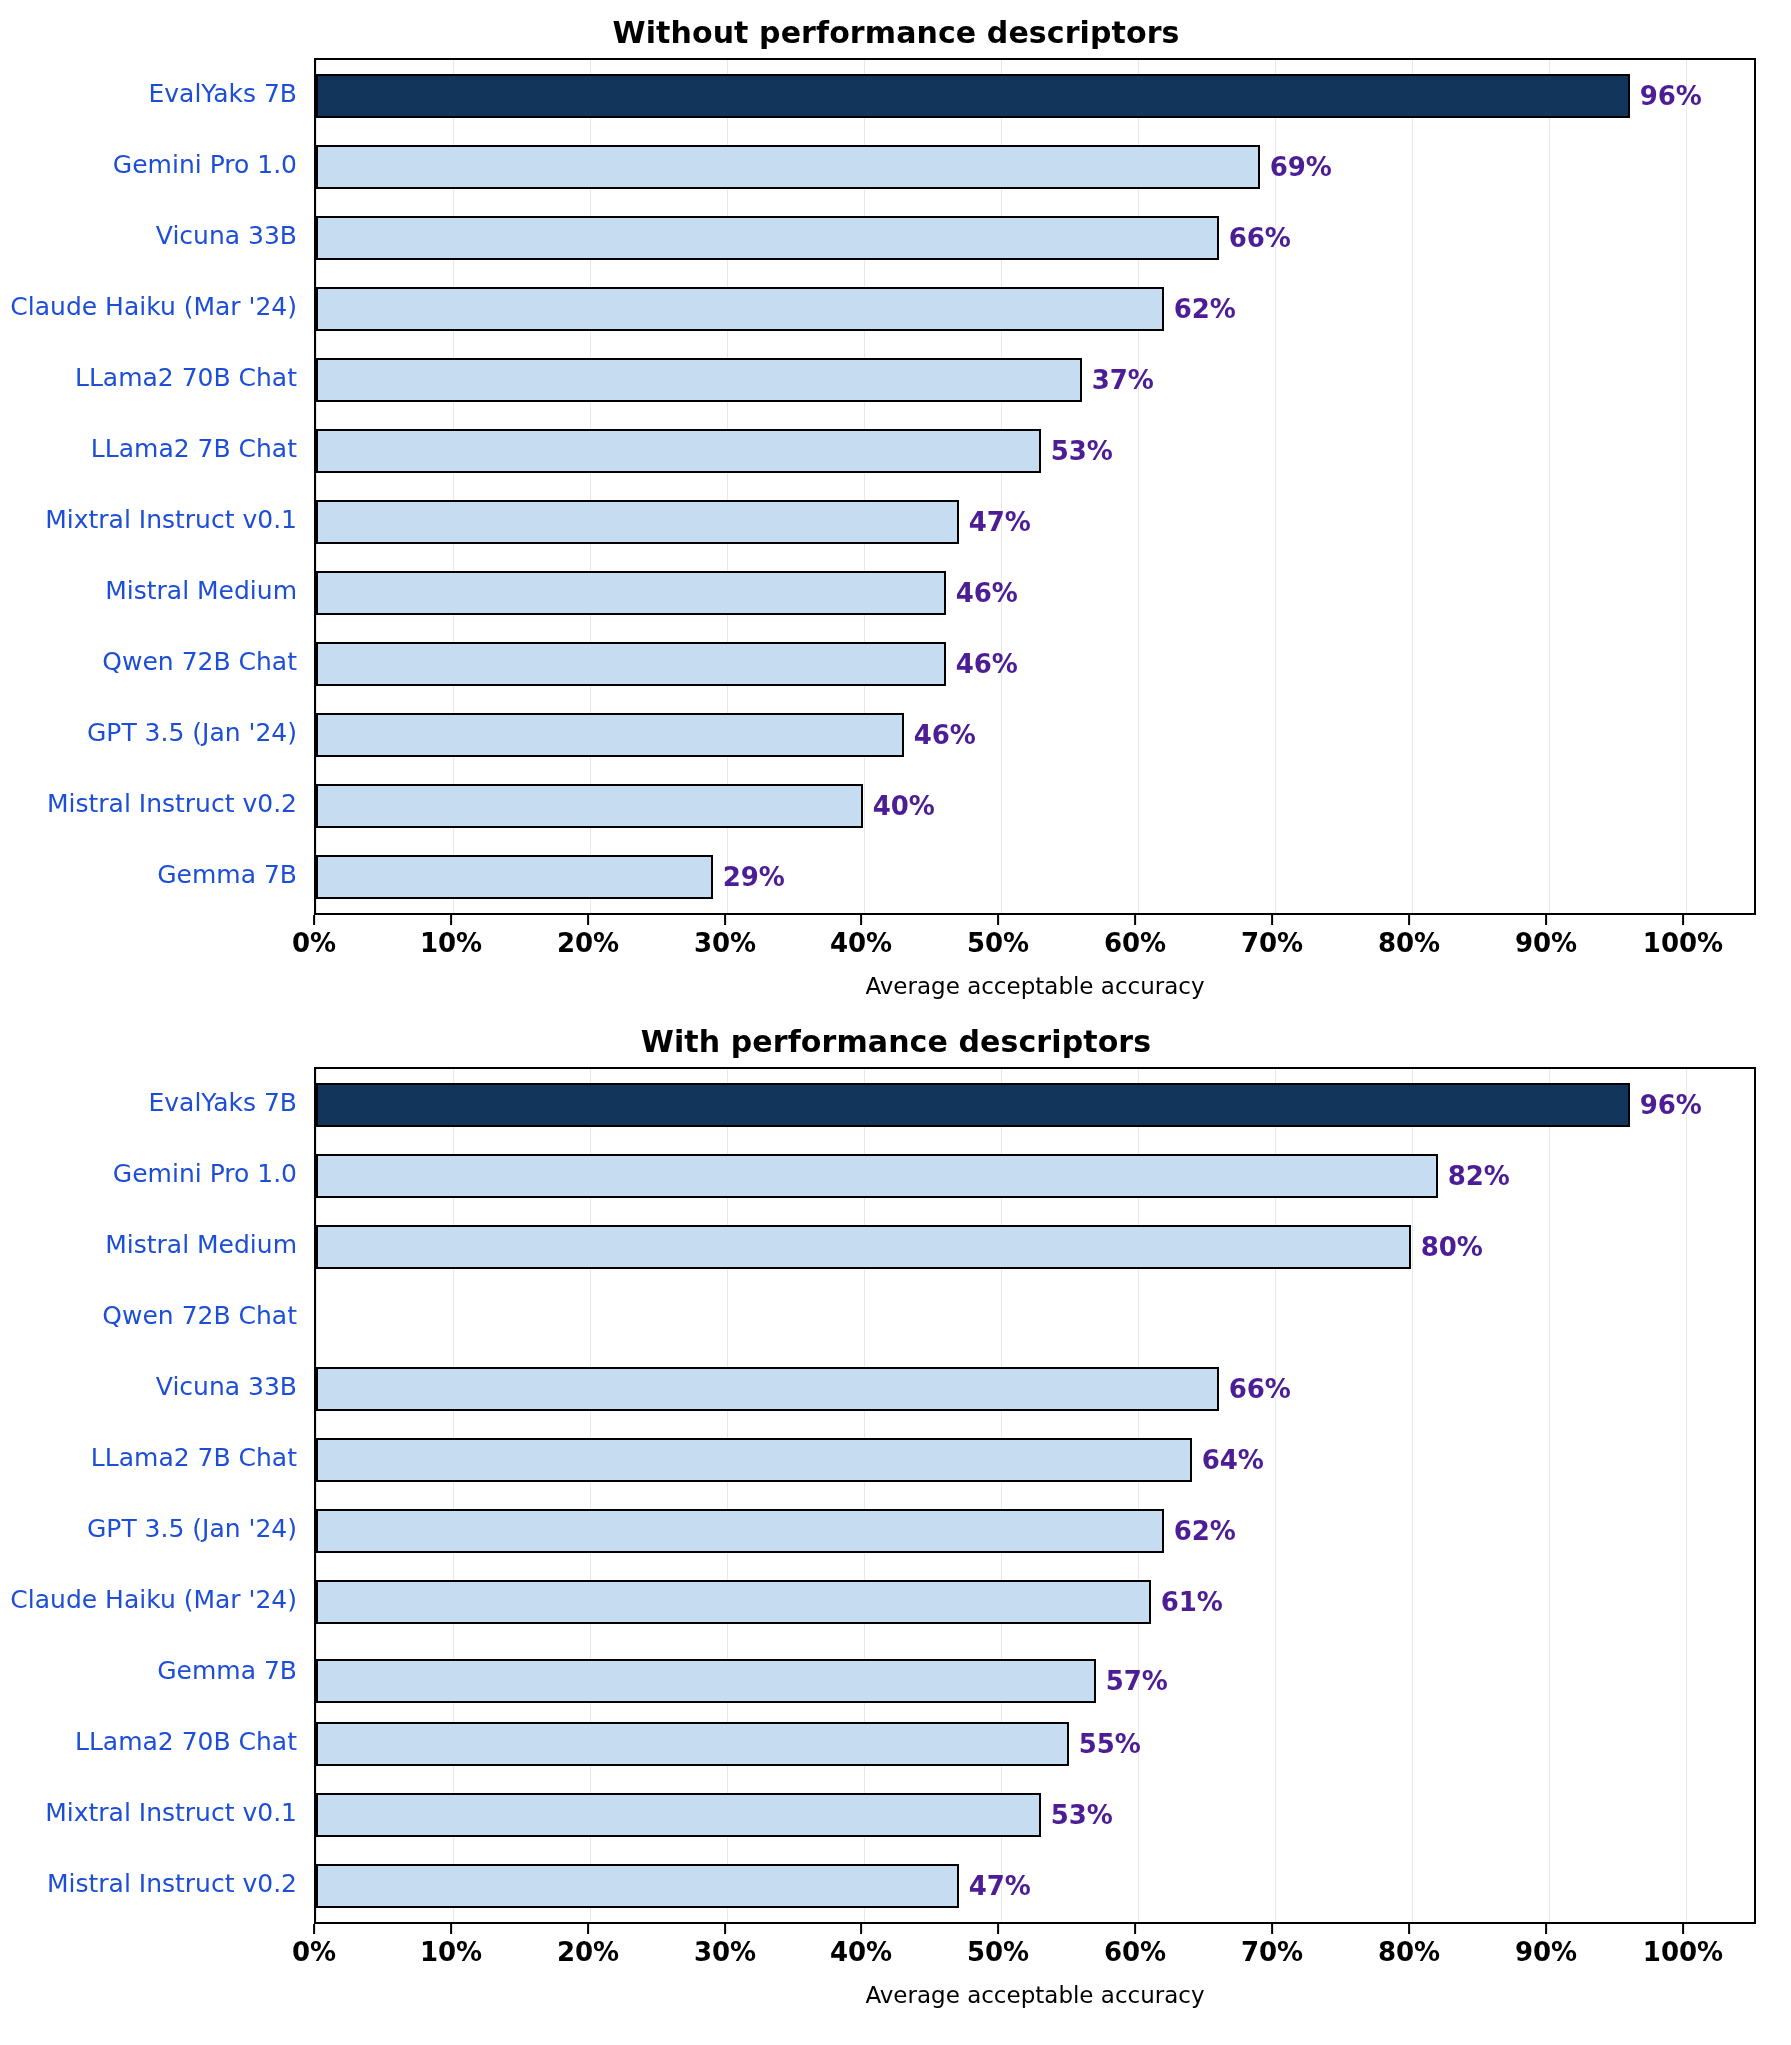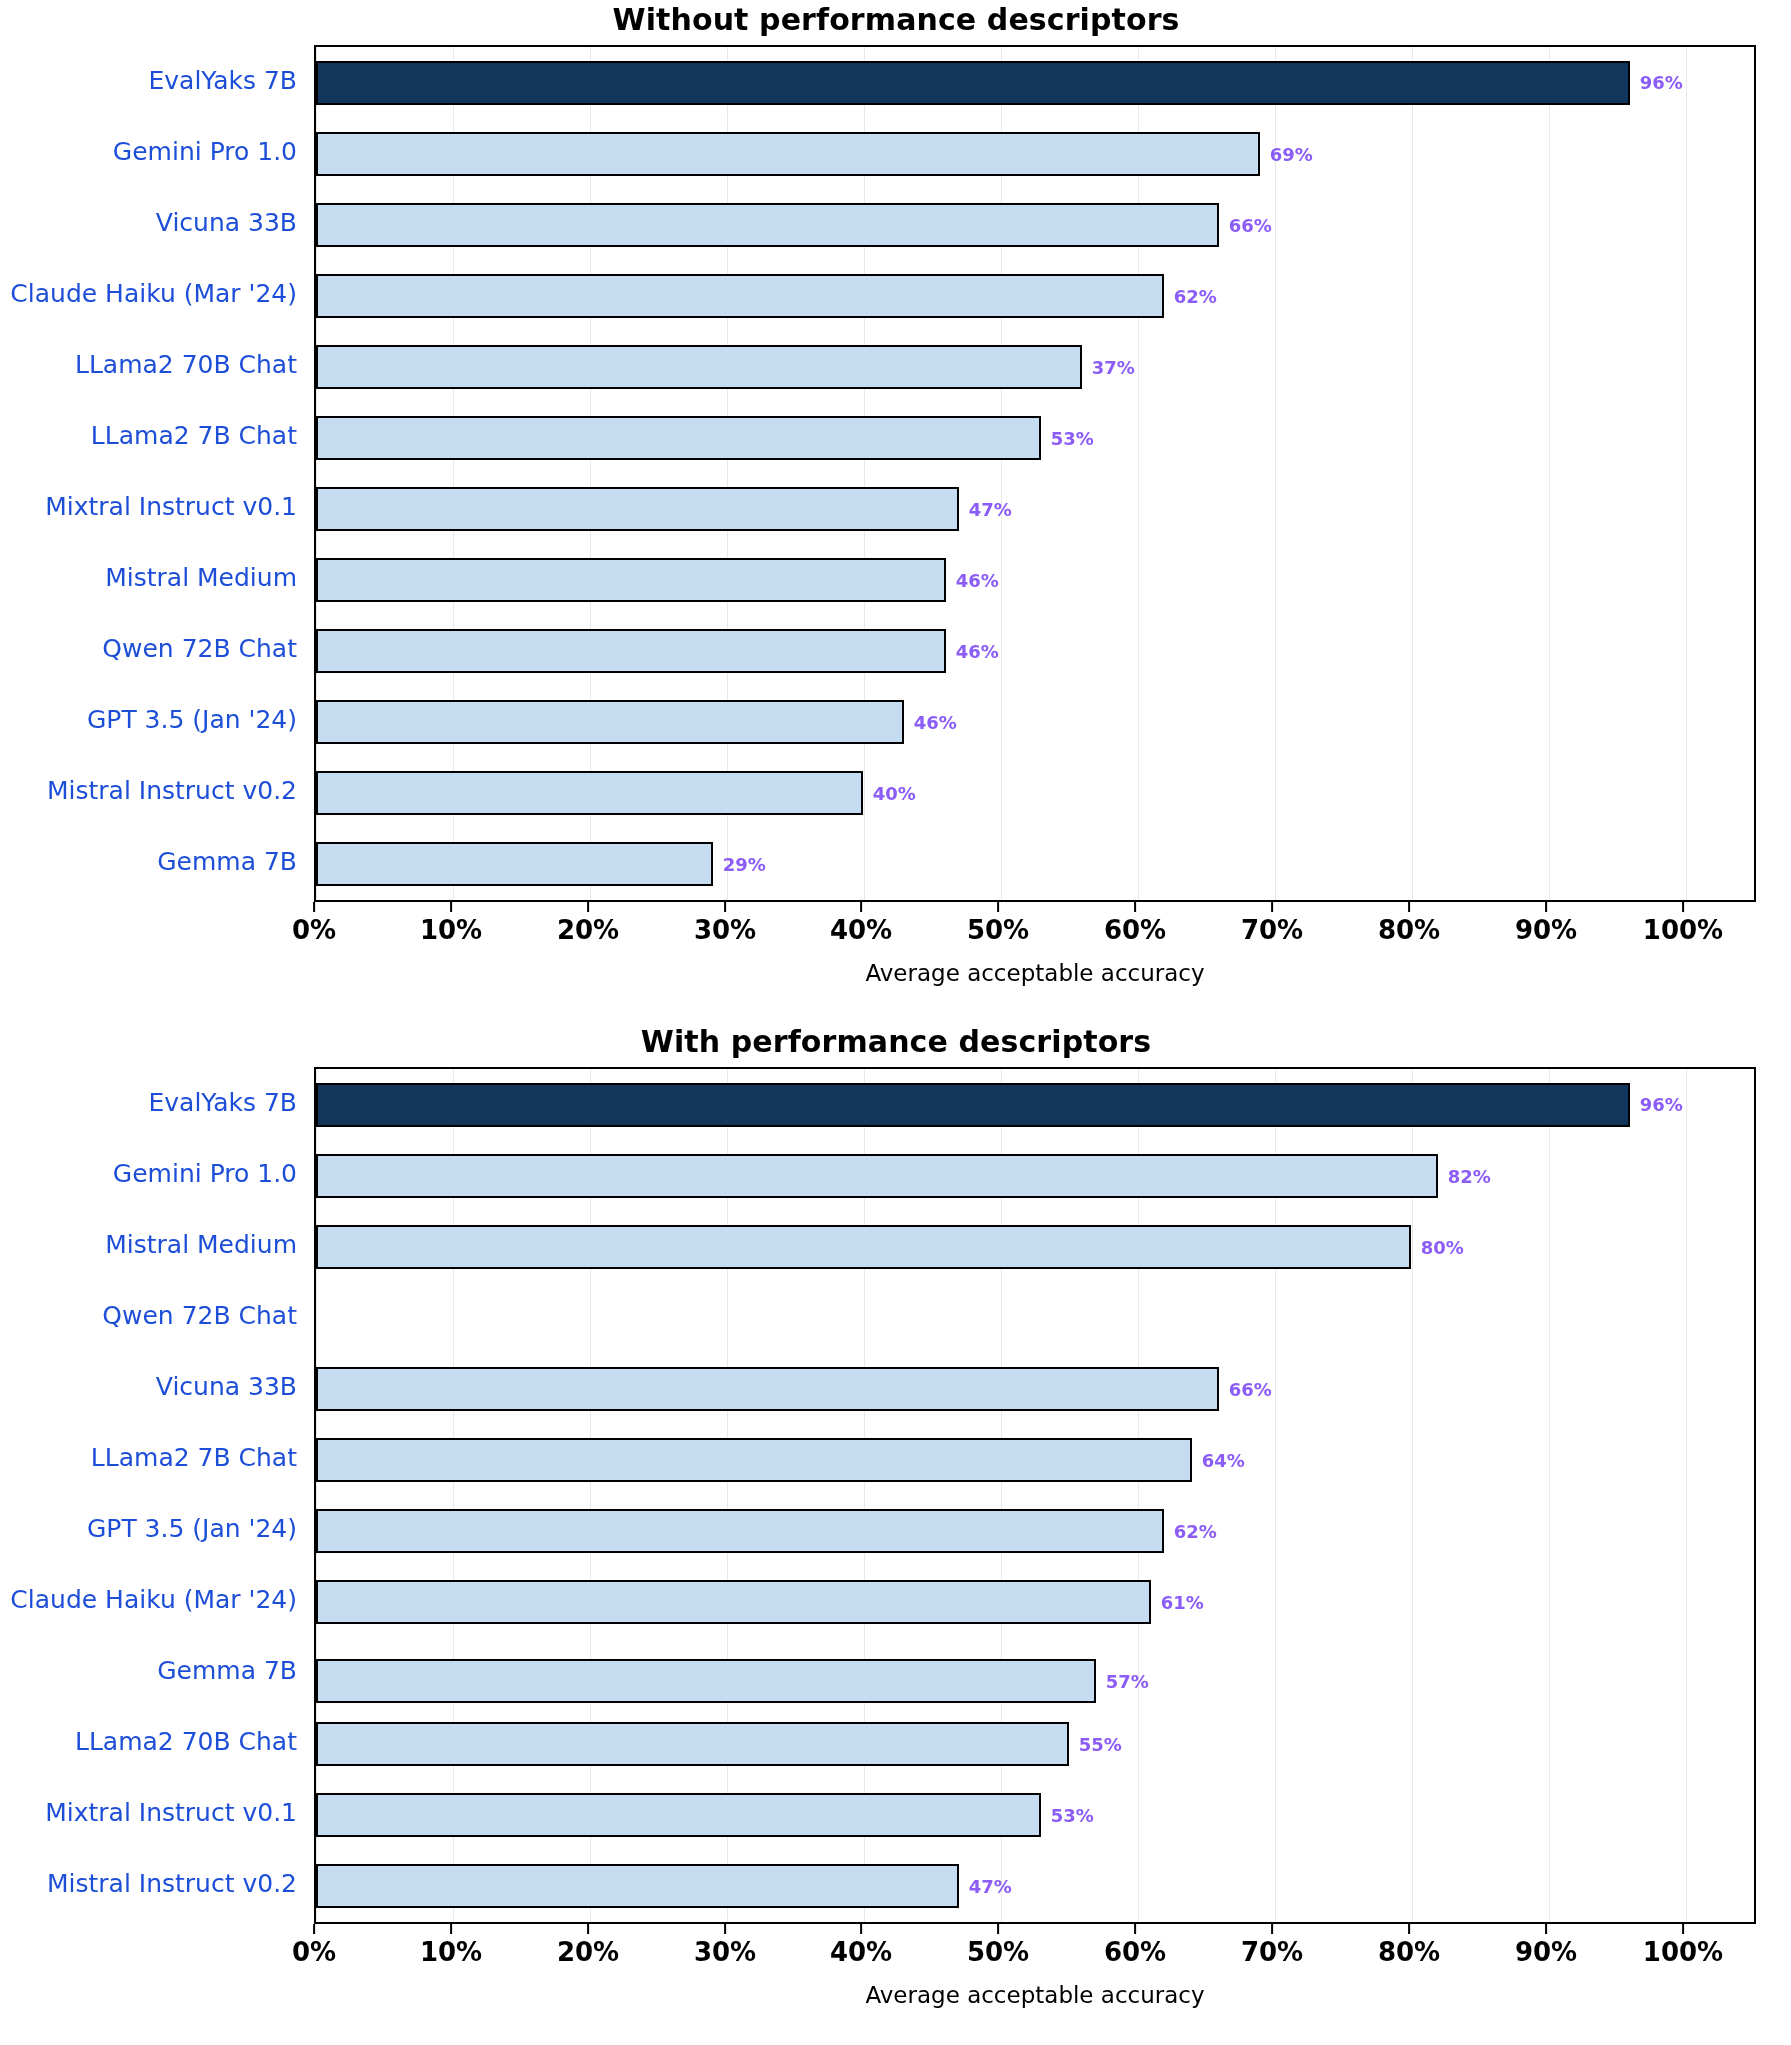--- a/index.html
+++ b/index.html
@@ -89,25 +89,25 @@
   .bar {
     height: 100%;
     border: 2.4px solid #000000;
     box-sizing: border-box;
     background: #c6dcf0;
   }
   .bar.highlight {
     background: #12355b;
   }
   .barval {
-    font-size: 18px;
+    font-size: 26px;
     font-weight: bold;
     margin-left: 9.7px;
     white-space: nowrap;
-    color: #8b5cf6;
+    color: #4c1d95;
   }
   .xaxis {
     position: relative;
     height: 52px;
   }
   .xtick {
     position: absolute;
     top: 0;
     transform: translateX(-50%);
     font-size: 26px;
@@ -131,21 +131,21 @@
   .spacer-left {
     width: 314px;
     flex: 0 0 314px;
   }
 </style>
 </head>
 <body>
 
 <div class="page">
 
-  <div class="panel" style="height:1020px;padding-top:4px;">
+  <div class="panel" style="height:1020px;padding-top:17px;">
     <div class="panel-title">Without performance descriptors</div>
 
     <div class="plot-row" style="height:857px;margin-top:9.7px;">
       <div class="ylabels" id="ylabels0" style="position: relative; height: 853px;">
           <div class="ylabel" style="position: absolute; left: 0px; right: 0px; top: 0px; height: 71px;">EvalYaks 7B</div>
           <div class="ylabel" style="position: absolute; left: 0px; right: 0px; top: 71px; height: 71px;">Gemini Pro 1.0</div>
           <div class="ylabel" style="position: absolute; left: 0px; right: 0px; top: 142px; height: 71px;">Vicuna 33B</div>
           <div class="ylabel" style="position: absolute; left: 0px; right: 0px; top: 213px; height: 71px;">Claude Haiku (Mar '24)</div>
           <div class="ylabel" style="position: absolute; left: 0px; right: 0px; top: 284px; height: 71px;">LLama2 70B Chat</div>
           <div class="ylabel" style="position: absolute; left: 0px; right: 0px; top: 355px; height: 71px;">LLama2 7B Chat</div>

